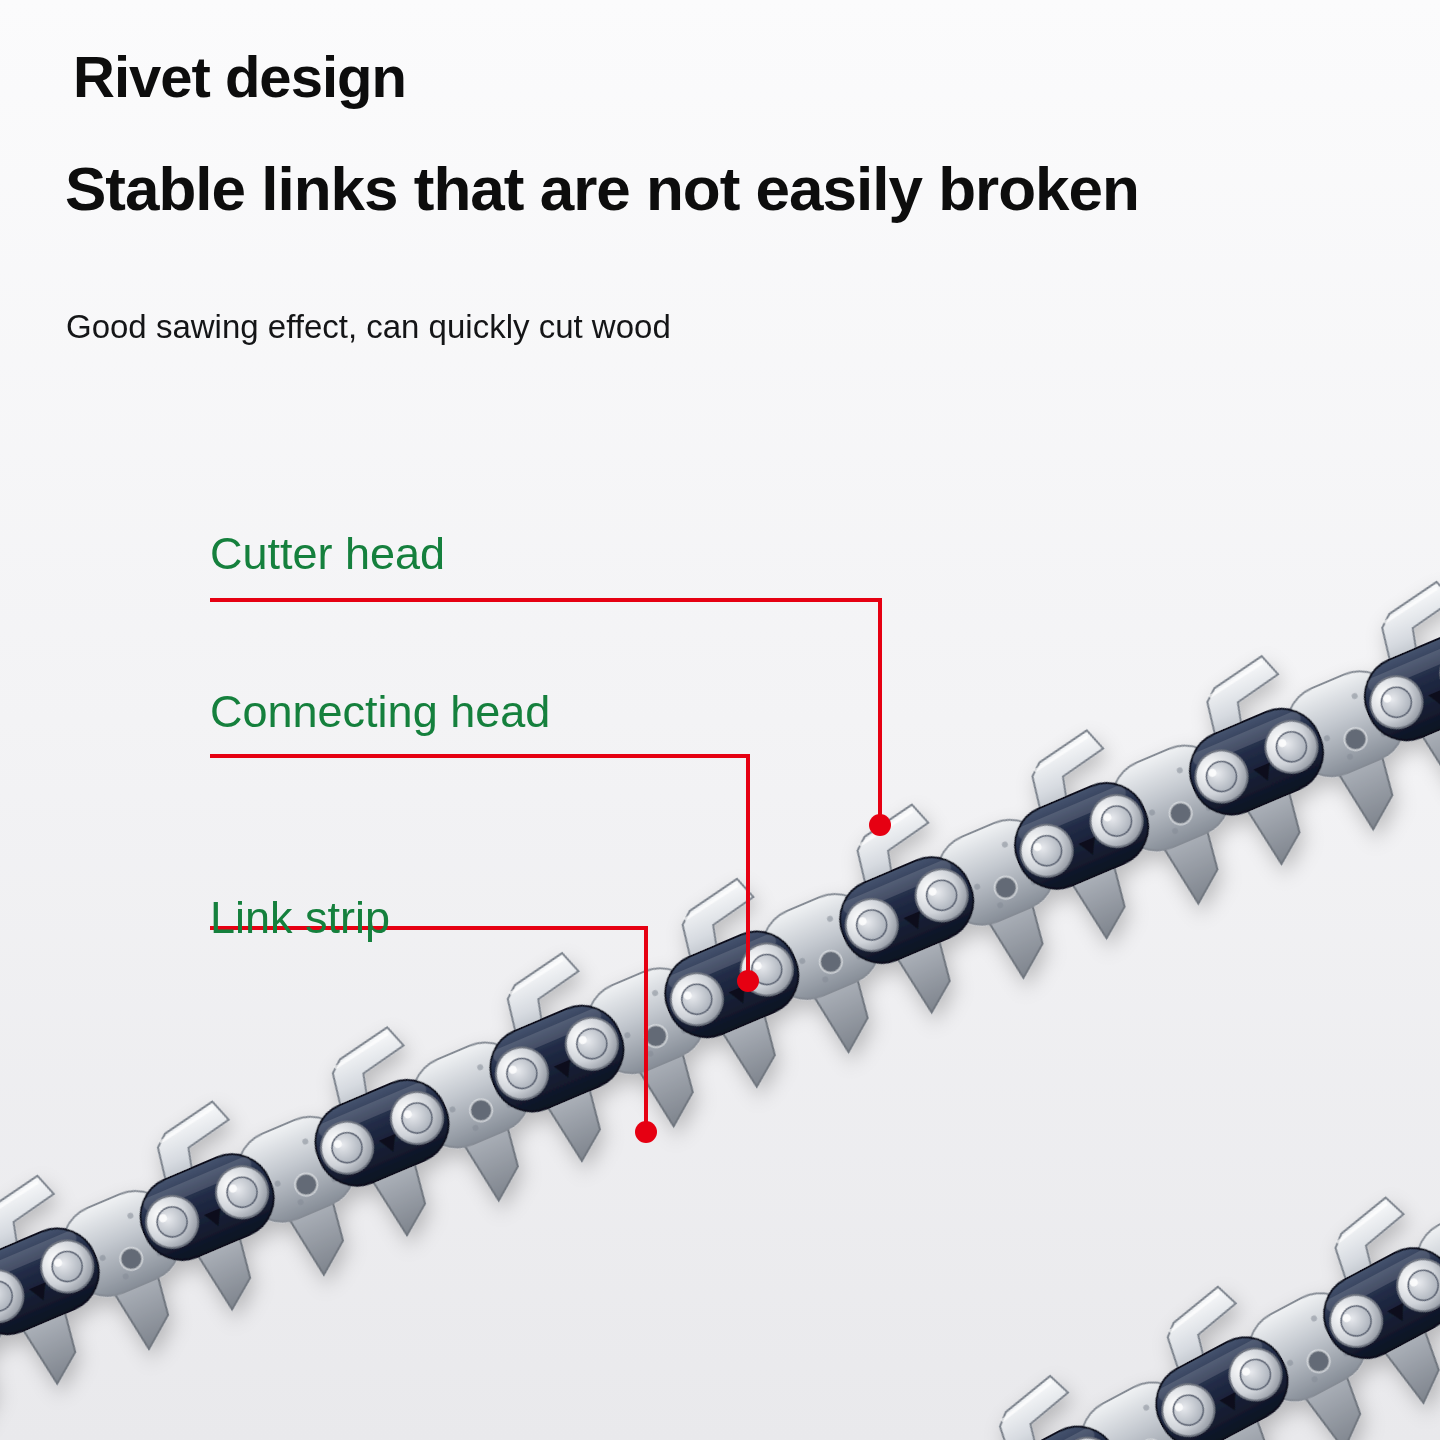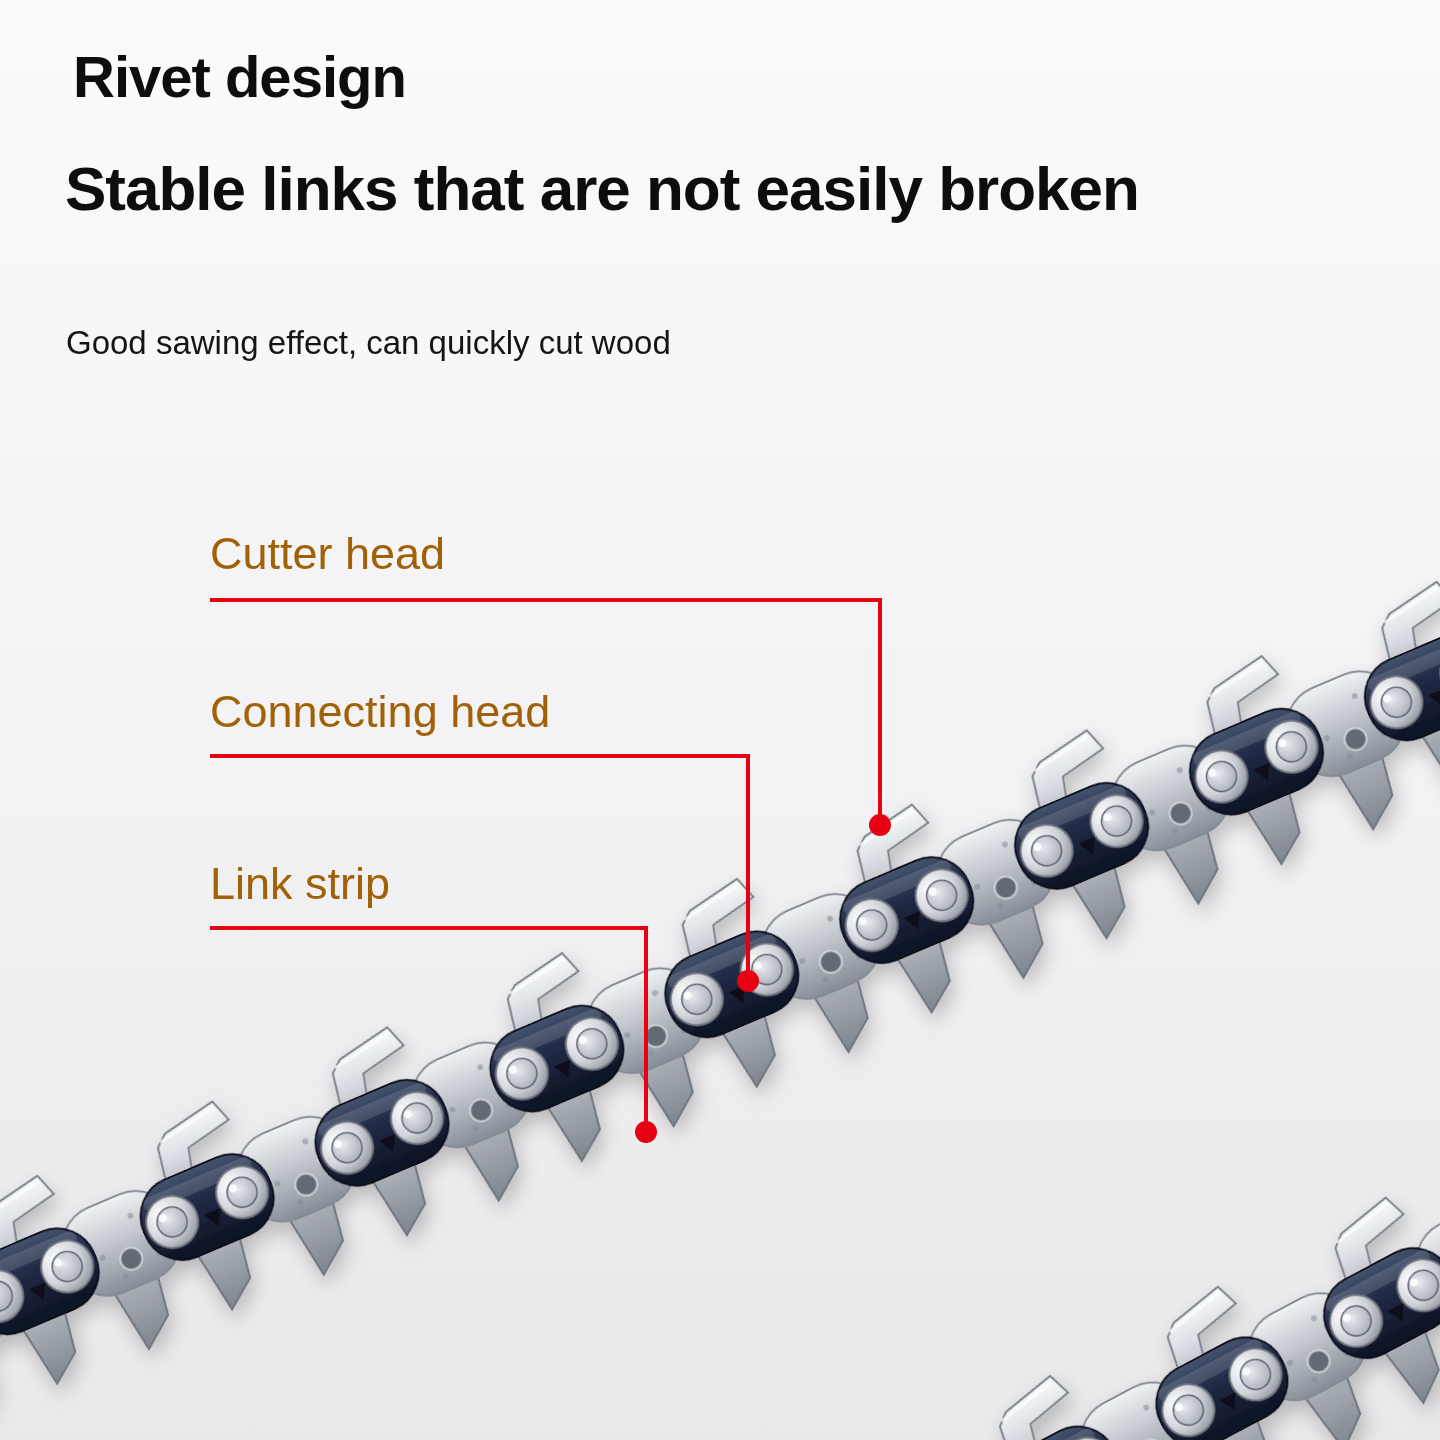--- a/index.html
+++ b/index.html
@@ -6,28 +6,28 @@
   body{
     width:1440px;height:1440px;position:relative;overflow:hidden;
     background:linear-gradient(180deg,#fbfbfc 0%,#f3f3f5 50%,#e9e9ec 100%);
     font-family:"Liberation Sans",sans-serif;color:#0d0d0d;
   }
   .page{position:absolute;inset:0;}
   .kicker{position:absolute;left:58px;top:28px;margin:15px;font-size:58px;font-weight:700;letter-spacing:-1px;white-space:nowrap;}
   .title{position:absolute;left:58px;top:146px;margin:7px;font-size:62px;font-weight:700;letter-spacing:-1px;white-space:nowrap;}
   .sub{position:absolute;left:66px;margin:0;font-size:33px;font-weight:400;color:#141517;white-space:nowrap;}
   .sub1{top:260px;}
-  .sub2{top:308px;margin-top:16px;}
+  .sub2{top:308px;}
 
   .chain-svg{position:absolute;left:0;top:0;z-index:1;}
 
-  .callout-label{position:absolute;left:210px;z-index:3;font-size:45px;font-weight:400;color:#a16207;white-space:nowrap;}
+  .callout-label{position:absolute;left:210px;z-index:3;font-size:45px;font-weight:400;color:#15803d;white-space:nowrap;}
   .lbl1{top:528px;}
   .lbl2{top:686px;}
-  .lbl3{top:858px;}
+  .lbl3{top:892px;}
 
   .hline,.vline,.dot{position:absolute;z-index:2;background:#e60012;}
   .hline{height:4px;}
   .vline{width:4px;}
   .dot{width:22px;height:22px;border-radius:50%;z-index:3;}
 
   .h1{left:210px;top:598px;width:672px;}
   .v1{left:878px;top:598px;height:227px;}
   .d1{left:869px;top:814px;}
 

